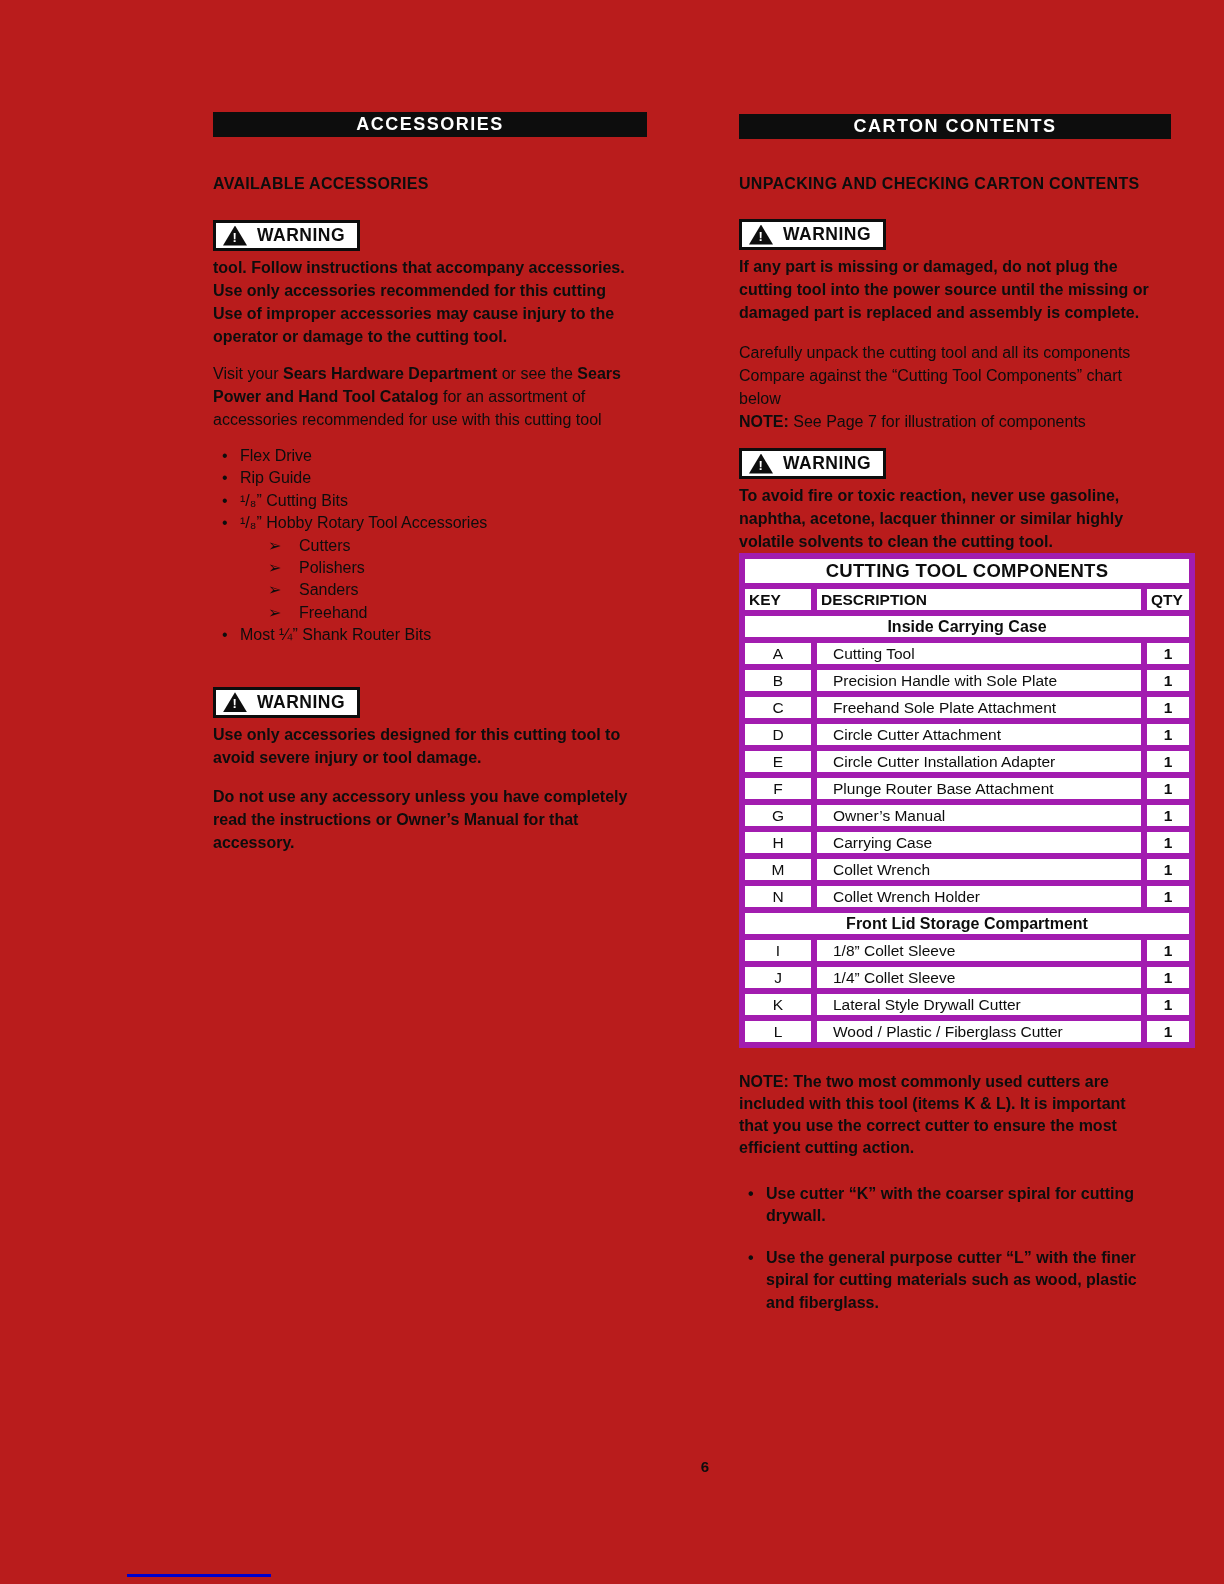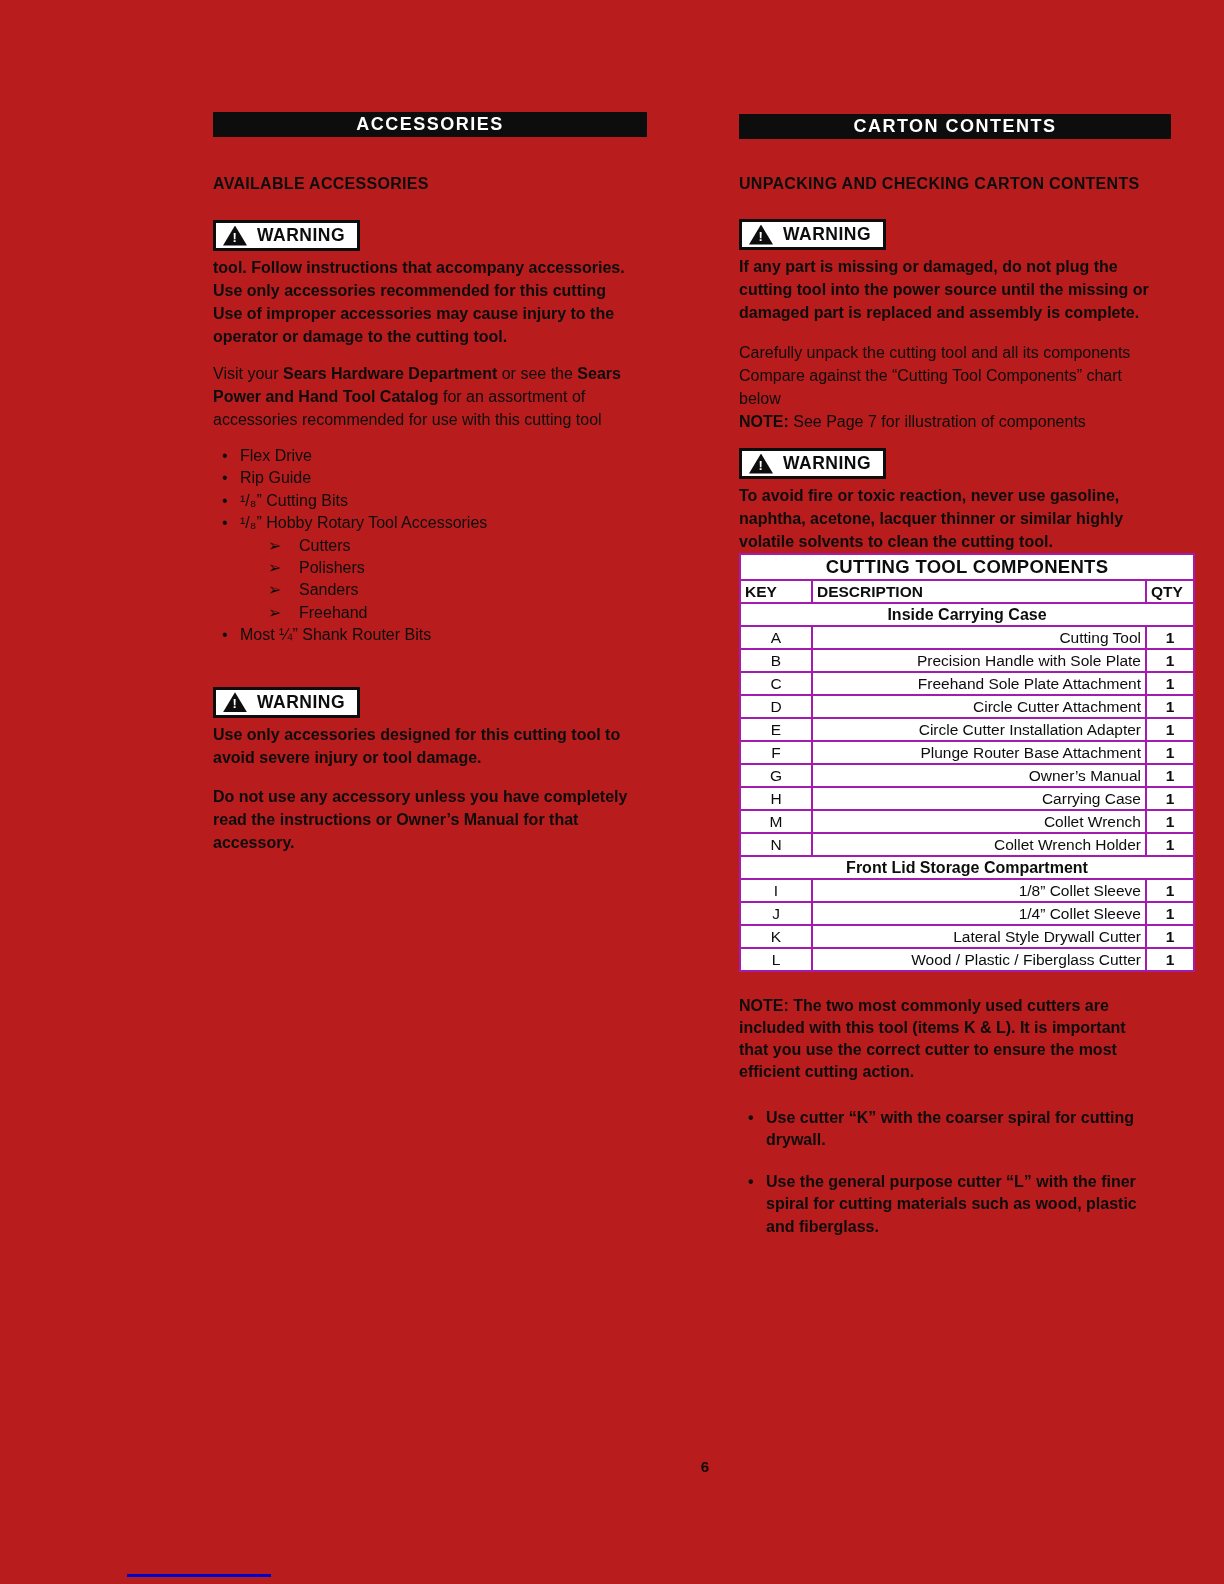--- a/index.html
+++ b/index.html
@@ -32,28 +32,28 @@
   .bold { font-weight:bold; }
   .ln { white-space:nowrap; }
 
   .bullets { font-size:16px; }
   .bi { display:flex; line-height:22.4px; white-space:nowrap; }
   .bi .m { width:27px; padding-left:9px; box-sizing:border-box; }
   .bi.subi { padding-left:55px; }
   .bi.subi .m { width:31px; padding-left:0; }
 
   .ctable { border-collapse:collapse; width:456px; font-size:15.5px; table-layout:fixed; background:#fff; }
-  .ctable th, .ctable td { border:2px solid #a21caf; height:21px; padding:0 4px; overflow:hidden; white-space:nowrap; }
+  .ctable th, .ctable td { border:6px solid #a21caf; height:21px; padding:0 4px; overflow:hidden; white-space:nowrap; }
   .ctable .t-title th { height:24px; font-size:18.5px; font-weight:bold; text-align:center; letter-spacing:0.3px; }
   .ctable .t-head th { text-align:left; font-weight:bold; font-size:15.5px; }
   .ctable .t-sec td { text-align:center; font-weight:bold; font-size:16px; }
   .ctable col.ck { width:72px; } .ctable col.cq { width:48px; }
   .ctable td.k { text-align:center; }
   .ctable td.q { text-align:center; font-weight:bold; }
-  .ctable td.d { padding-left:16px;text-align:right; }
+  .ctable td.d { padding-left:16px; }
 
   .pageno { position:absolute; left:690px; top:1458px; width:30px; text-align:center; font-size:15px; font-weight:bold; }
   .blueline { position:absolute; left:127px; top:1574px; width:144px; height:3px; background:#0000cc; }
 </style>
 </head>
 <body>
 
 <div class="page">
 
   <div class="col" id="colL">

